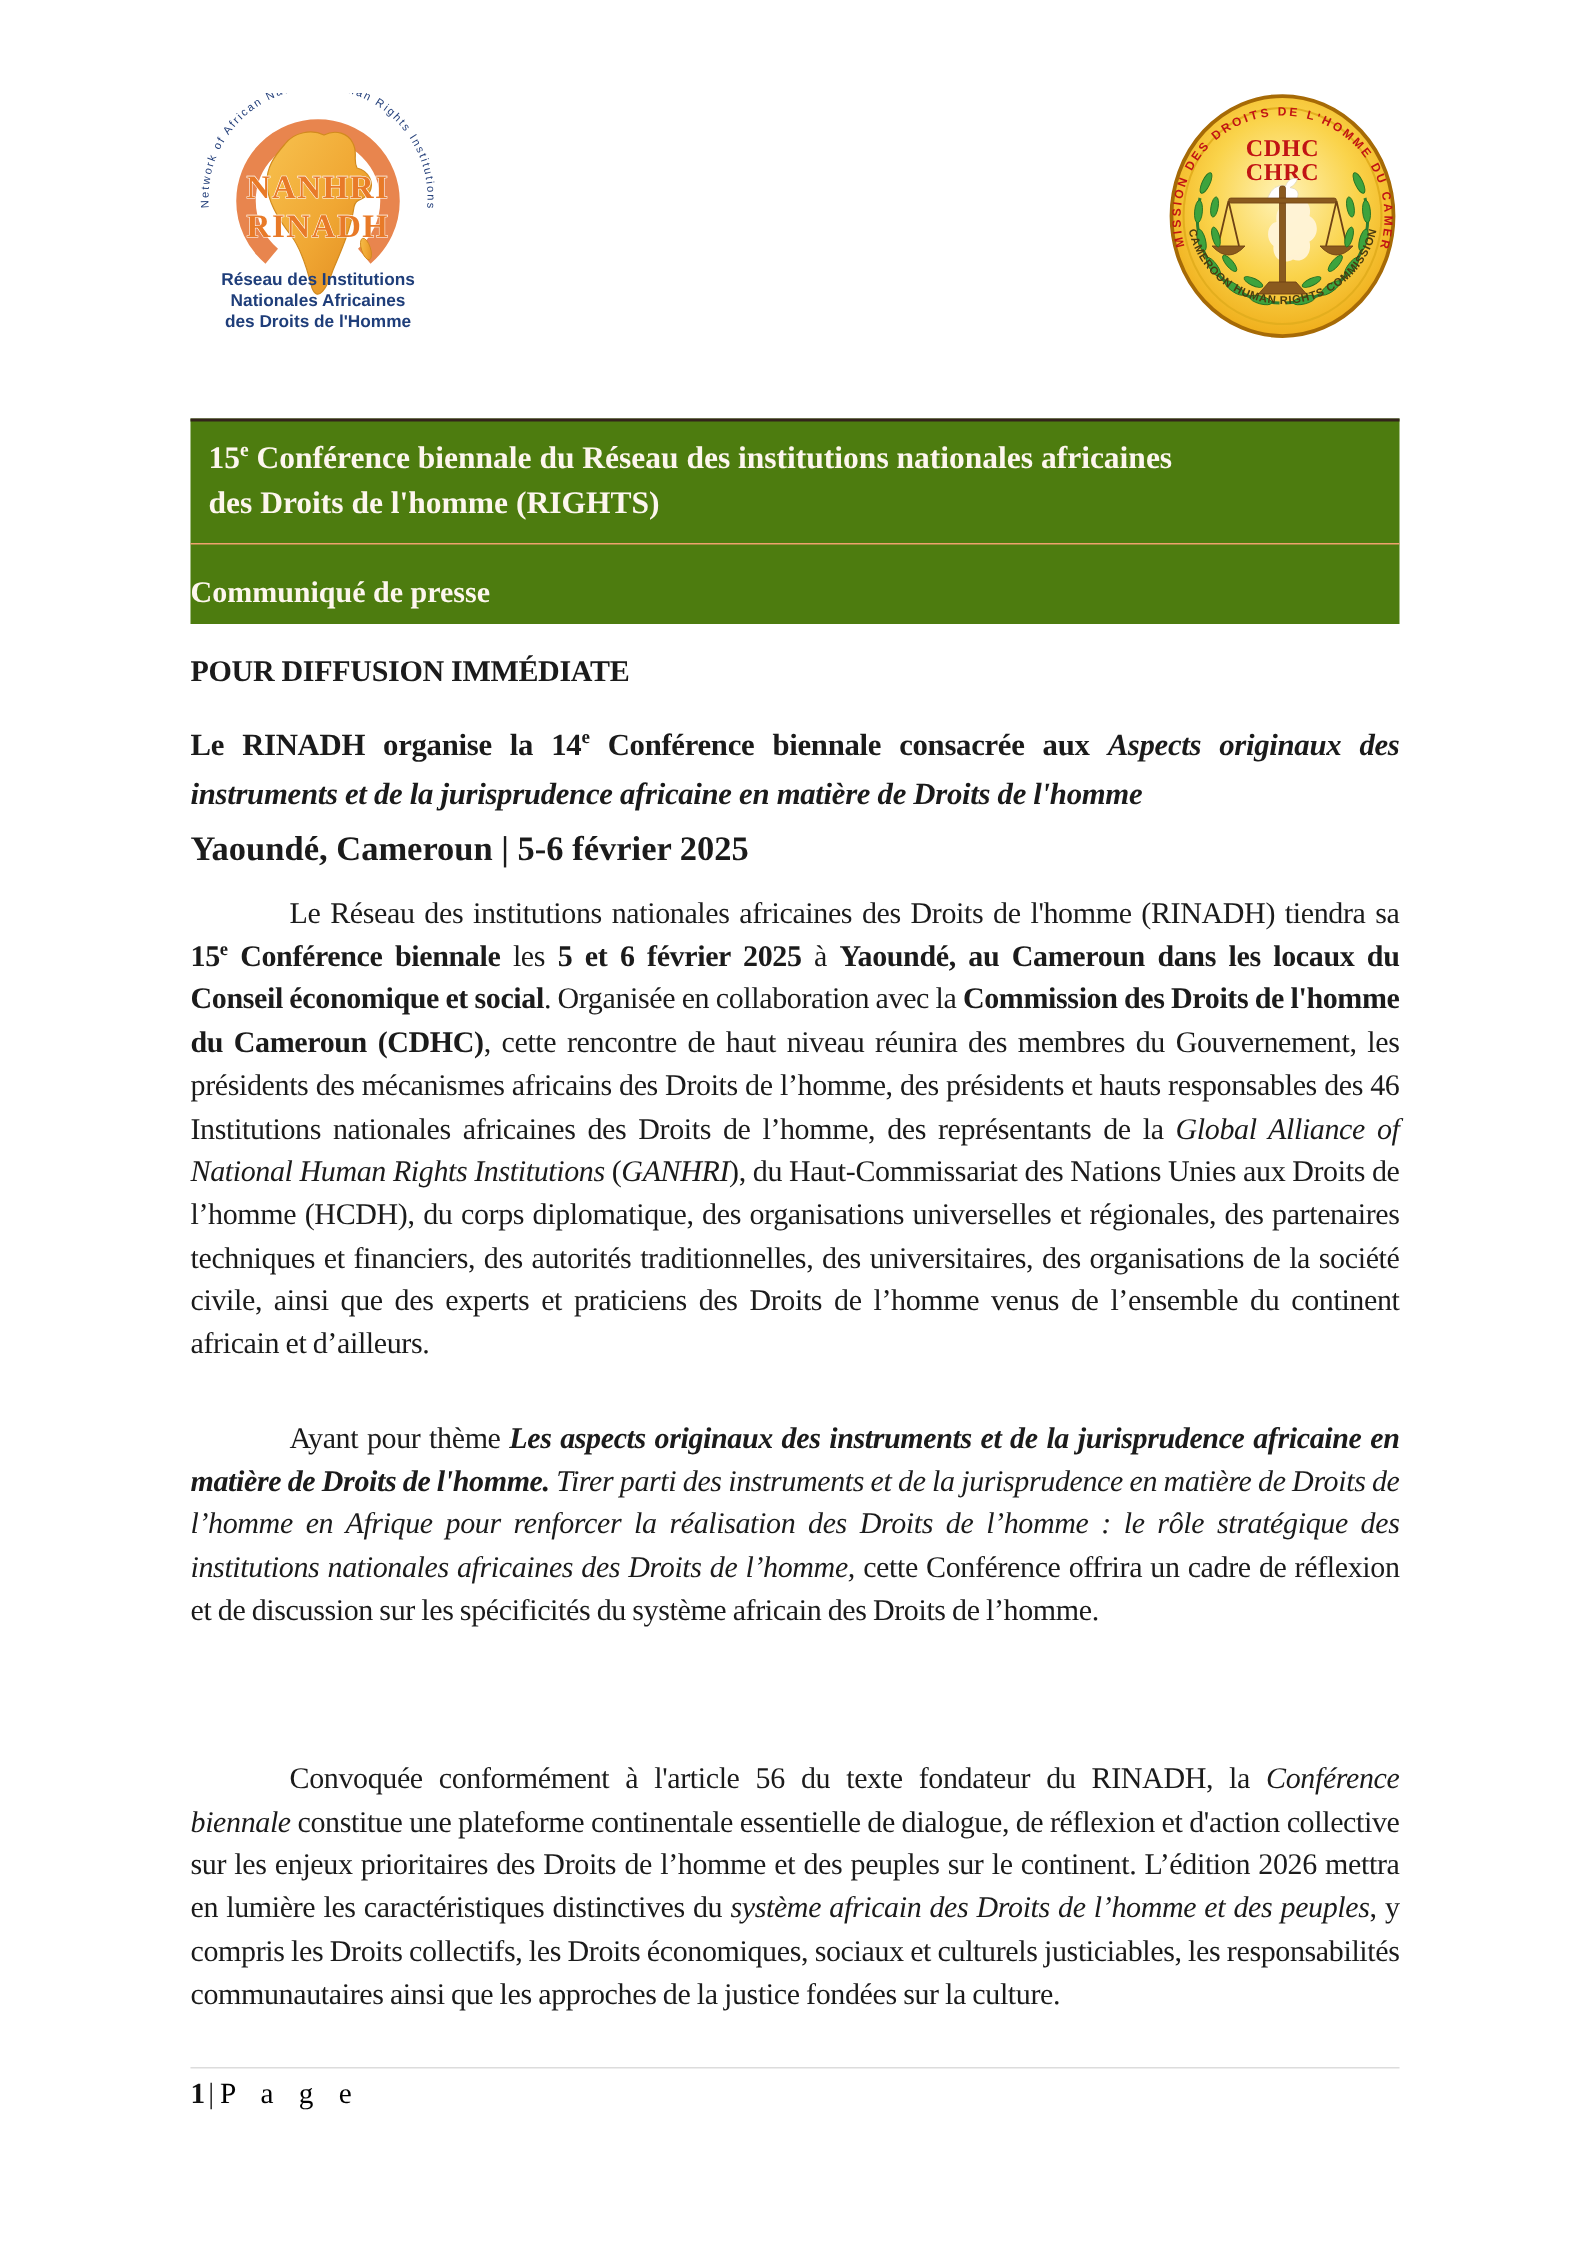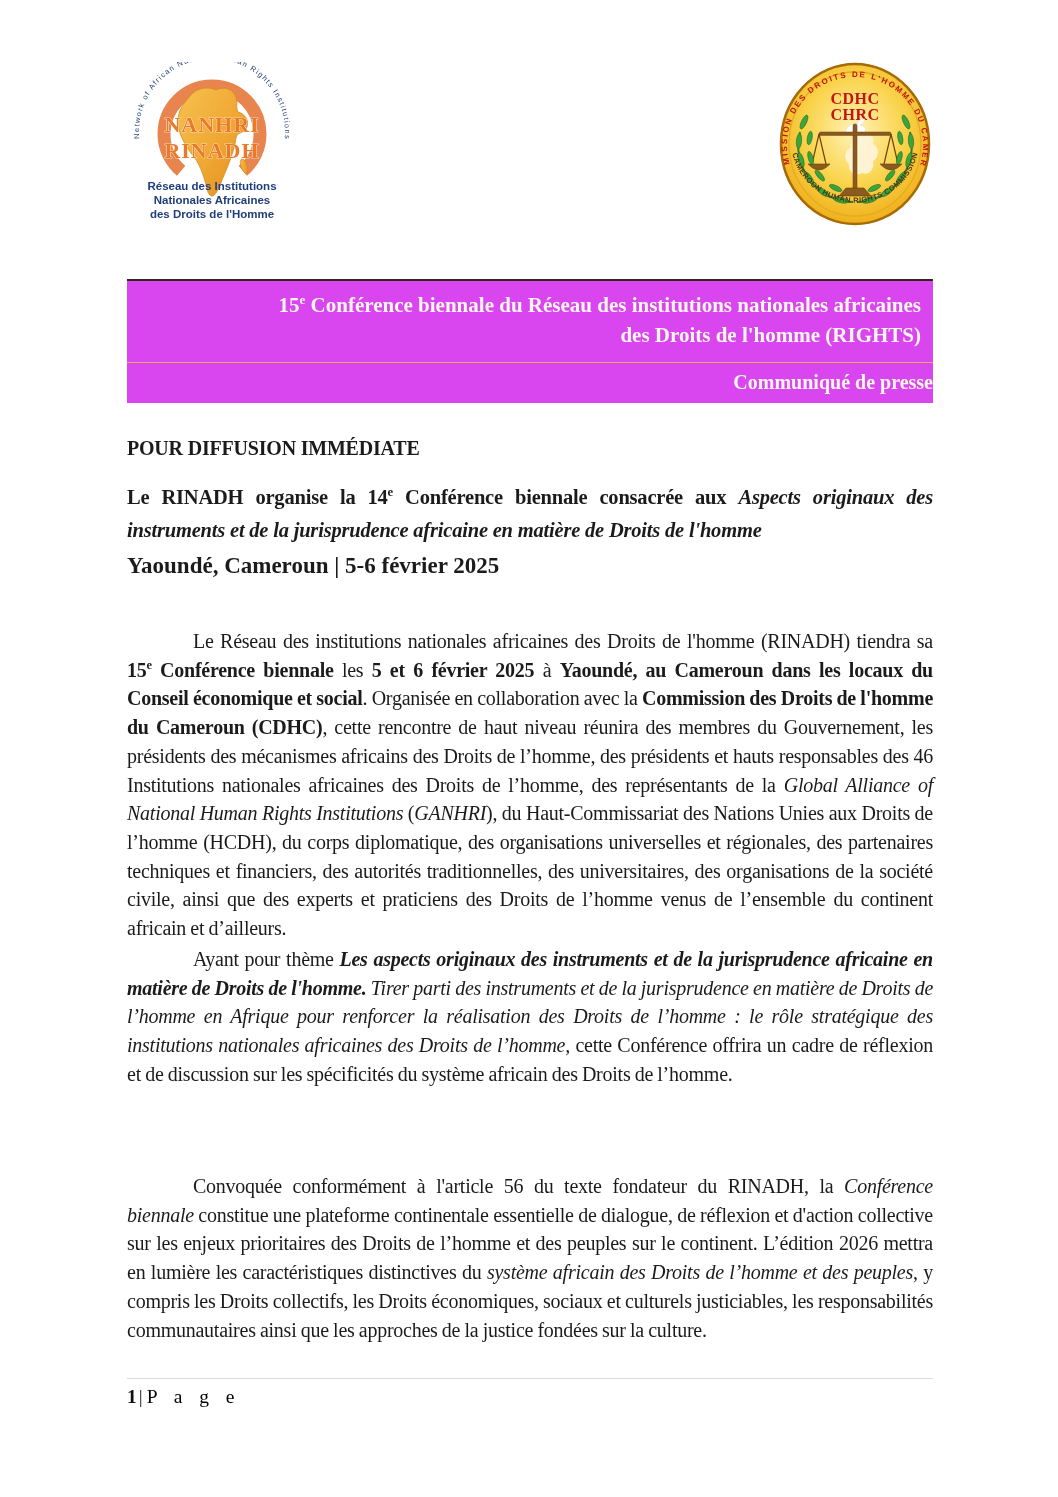--- a/index.html
+++ b/index.html
@@ -4,32 +4,32 @@
 <style>
   html,body{margin:0;padding:0;background:#ffffff;}
   body{width:1058px;height:1497px;position:relative;font-family:"Liberation Serif",serif;color:#1b1b1b;}
   .page{position:absolute;inset:0;background:#fff;overflow:hidden;}
 
   
   .logo-left{position:absolute;left:126px;top:62px;width:172px;height:170px;}
   .logo-right{position:absolute;left:779px;top:62px;width:153px;height:168px;}
 
   
-  .banner{position:absolute;left:127px;top:279px;width:806px;background:#d946ef;border-top:2px solid #33241b;box-sizing:border-box;text-align:right;color:#fdf6ee;}
+  .banner{position:absolute;left:127px;top:279px;width:806px;background:#4d7c0f;border-top:2px solid #33241b;box-sizing:border-box;text-align:left;color:#fdf6ee;}
   .banner-title{padding:9px 12px 12px;font-weight:bold;font-size:21px;line-height:30px;}
   .banner-title sup{font-size:62%;line-height:0;}
-  .banner-subtitle{border-top:1px solid #efa26e;padding:6px 0 8px;font-weight:bold;font-size:20px;line-height:26px;}
+  .banner-subtitle{border-top:1px solid #efa26e;padding:19px 0 8px;font-weight:bold;font-size:20px;line-height:26px;}
 
   
   .block{position:absolute;left:127px;width:806px;}
   .release{top:437px;font-weight:bold;font-size:20px;letter-spacing:-0.2px;}
   .headline{top:481px;font-weight:bold;font-size:20.5px;line-height:32.5px;text-align:justify;letter-spacing:-0.2px;}
   .dateline{top:553px;font-weight:bold;font-size:23px;}
   .para{font-size:20px;line-height:28.7px;text-align:justify;text-indent:66px;letter-spacing:-0.25px;word-spacing:-0.5px;}
-  .p1{top:595px;margin-top:32px;}
+  .p1{top:595px;}
   .p2{top:945px;}
   .p3{top:1172px;}
   .b{font-weight:bold;}
   .i{font-style:italic;}
   sup{font-size:62%;line-height:0;vertical-align:super;}
 
   
   .footer-rule{position:absolute;left:127px;top:1378px;width:806px;height:1px;background:#dcdcdc;}
   .footer{position:absolute;left:127px;top:1386px;font-size:19.5px;}
   .footer .pgnum{font-weight:bold;color:#111;}

